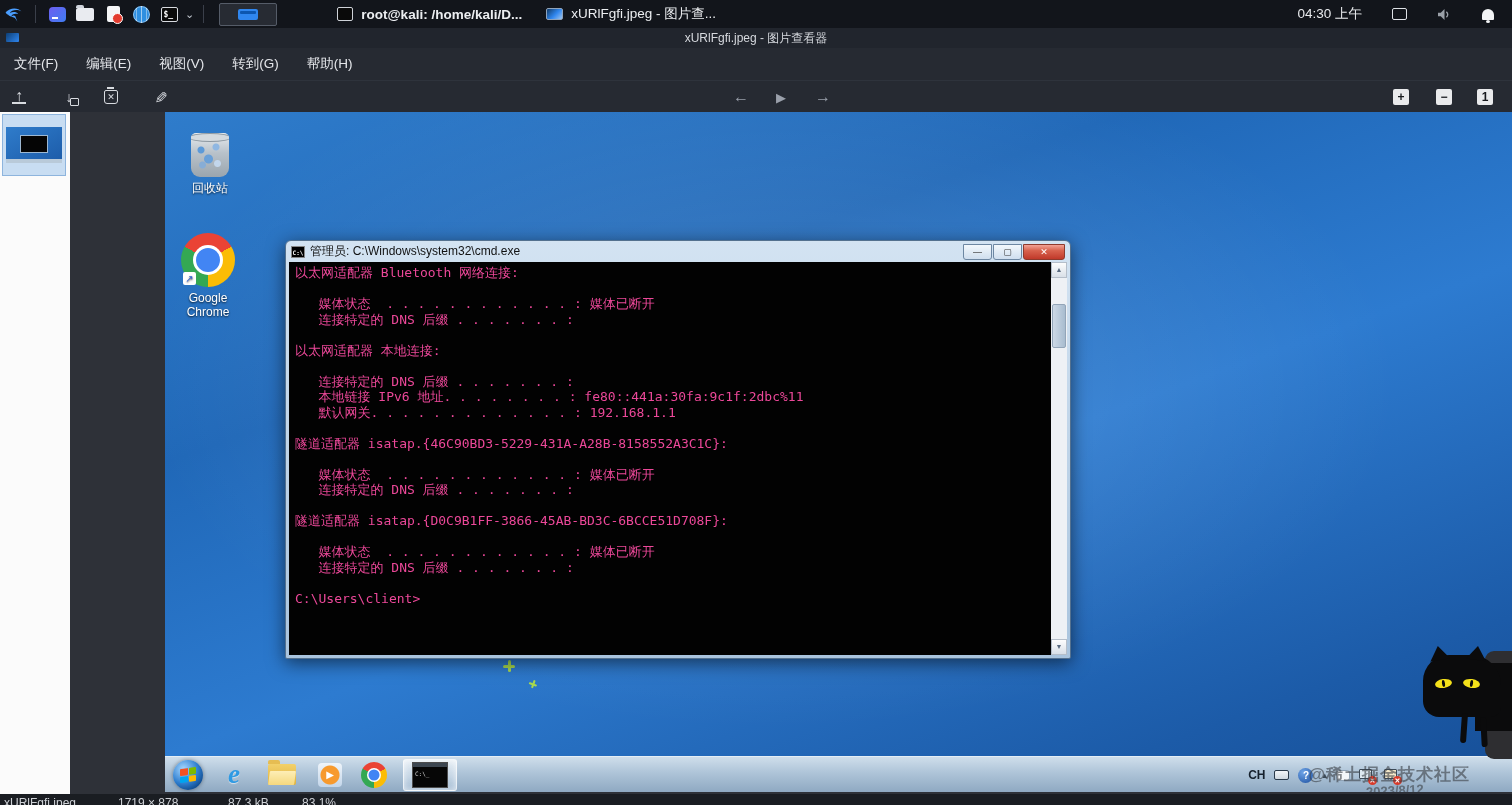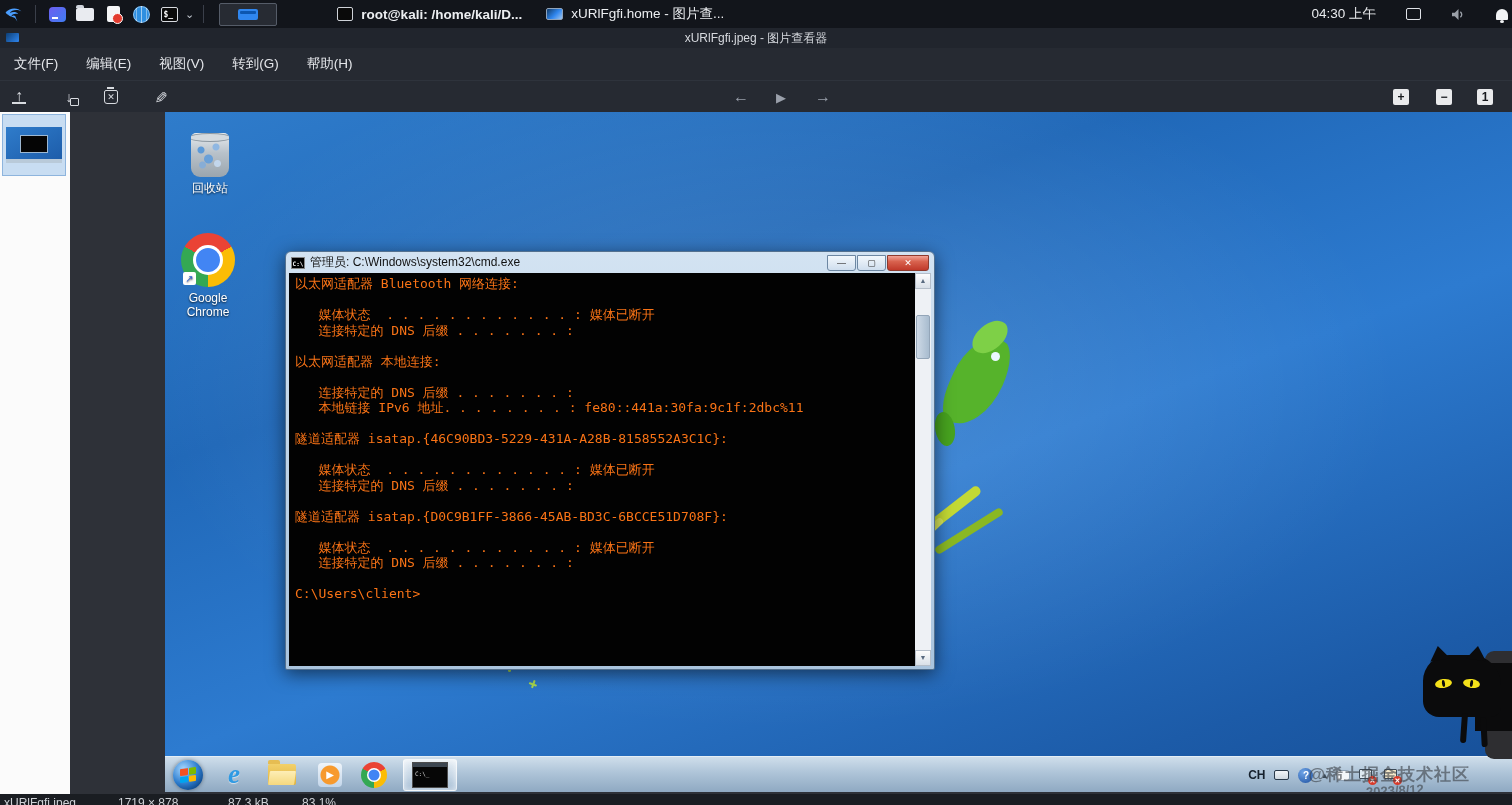--- a/index.html
+++ b/index.html
@@ -29,21 +29,21 @@
     color:#fff; font:bold 8px "DejaVu Sans Mono",monospace; display:flex; align-items:center; padding-left:2px; }
   .chev { color:#c3c8d0; font-size:11px; margin:0 2px; }
   .kp-preview-btn { width:58px; height:23px; border:1px solid #555c68; background:#272b33; border-radius:2px;
     display:flex; align-items:center; justify-content:center; margin-left:8px; }
   .kp-preview-btn .mini-win { width:20px; height:11px; border-radius:2px; background:#2f86ef; position:relative; }
   .kp-preview-btn .mini-win::before { content:""; position:absolute; top:2px; left:2px; right:2px; height:3px; background:#0c56b0; border-radius:1px; }
   .kp-task { display:flex; align-items:center; gap:8px; height:26px; padding:0 8px; font-size:13.5px; color:#eceef1; }
   .kp-task .t-ico { width:16px; height:14px; background:#0a0a0a; border:1px solid #cfd3d9; border-radius:2px; }
   .kp-task .img-ico { width:17px; height:12px; background:linear-gradient(135deg,#123b66,#2f86ef 55%,#9fc5ef);
     border:1px solid #8fa3bb; border-radius:2px; }
-  .kp-right { margin-left:auto; display:flex; align-items:center; gap:30px; padding-right:4px; font-size:13.5px; }
+  .kp-right { margin-left:auto; display:flex; align-items:center; gap:30px; padding-right:18px; font-size:13.5px; }
   .ws-glyph { width:15px; height:12px; border:1.6px solid #dfe2e7; border-radius:2px; }
   .bell-glyph { width:12px; height:11px; background:#f2f3f5; border-radius:6px 6px 1px 1px; position:relative; }
   .bell-glyph::after { content:""; position:absolute; left:4px; bottom:-3px; width:4px; height:3px; background:#f2f3f5; border-radius:50%; }
 
   
   .viewer-titlebar { position:absolute; left:0; top:28px; width:1512px; height:20px; background:#21252d;
     display:flex; align-items:center; justify-content:center; color:#d6d9de; font-size:12px; }
   .viewer-titleicon { position:absolute; left:6px; top:5px; width:13px; height:9px; border-radius:1px;
     background:linear-gradient(135deg,#0d3e74,#2f86ef); }
   .viewer-menubar { position:absolute; left:0; top:48px; width:1512px; height:32px; background:#262a32;
@@ -115,35 +115,35 @@
   .chrome-glyph { width:54px; height:54px; margin:0 auto 4px; border-radius:50%; position:relative;
     background:conic-gradient(from 60deg,#fbbc05 0 120deg,#34a853 120deg 240deg,#ea4335 240deg 360deg); }
   .chrome-glyph::before { content:""; position:absolute; left:50%; top:50%; width:30px; height:30px;
     transform:translate(-50%,-50%); border-radius:50%; background:#fff; }
   .chrome-glyph::after { content:""; position:absolute; left:50%; top:50%; width:24px; height:24px;
     transform:translate(-50%,-50%); border-radius:50%; background:#4285f4; }
   .shortcut-arrow { position:absolute; left:2px; bottom:2px; width:13px; height:13px; background:#fff;
     border-radius:2px; color:#2b5fd3; font-size:10px; line-height:13px; }
 
   
-  .cmd-window { position:absolute; left:120px; top:139px; width:650px; height:419px;
+  .cmd-window { position:absolute; left:120px; top:128px; width:786px; height:419px;
     background:linear-gradient(180deg,#d3e3f2,#a9c4de); border:1px solid #54718f; border-radius:6px 6px 2px 2px;
     box-shadow:0 4px 18px rgba(0,0,0,.55); }
   .cmd-titlebar { height:21px; display:flex; align-items:center; padding:0 5px; color:#111; font-size:12px; }
   .cmd-titleicon { width:14px; height:12px; background:#000; border:1px solid #888; margin-right:5px;
     color:#fff; font:bold 6px "DejaVu Sans Mono",monospace; text-align:center; line-height:11px; }
   .cmd-btns { margin-left:auto; display:flex; gap:1px; }
   .cmd-btn { width:29px; height:16px; border:1px solid #6d87a2; border-radius:0 0 3px 3px;
     background:linear-gradient(180deg,#f3f8fc,#cfdeee); font-size:9px; color:#333;
     display:flex; align-items:center; justify-content:center; }
   .cmd-btn.close { width:42px; background:linear-gradient(180deg,#f2a396,#d8624e 40%,#c0392a);
     color:#fff; font-weight:bold; border-color:#8e3a2d; }
   .cmd-console { position:absolute; left:3px; right:3px; top:21px; bottom:3px; background:#020202; overflow:hidden; }
   .console-text { position:absolute; left:6px; top:3px; right:22px;
-    font:13px/15.5px "DejaVu Sans Mono","Liberation Mono",monospace; color:#f97316; }
+    font:13px/15.5px "DejaVu Sans Mono","Liberation Mono",monospace; color:#ec4899; }
   .console-line { white-space:pre; min-height:15.5px; }
   .cmd-scrollbar { position:absolute; right:0; top:0; bottom:0; width:16px; background:#eef1f5; }
   .sb-arrow { position:absolute; left:0; width:16px; height:16px; background:linear-gradient(180deg,#fdfdfd,#d9e0e8);
     border:1px solid #b5bec9; color:#5a6b80; font-size:7px; text-align:center; line-height:14px; }
   .sb-thumb { position:absolute; left:1px; top:42px; width:14px; height:44px; border-radius:2px;
     background:linear-gradient(90deg,#cdd9e6,#a8bccf); border:1px solid #93a5b8; }
 
   
   .win-taskbar { position:absolute; left:0; top:644px; width:1347px; height:36px;
     background:linear-gradient(180deg,#cfdeeb 0%,#aec4d8 45%,#8fa9c2 100%);
@@ -243,21 +243,21 @@
   <div class="kp-sep"></div>
   <div class="kp-preview-btn">
     <div class="mini-win"></div>
   </div>
   <div class="kp-task" style="margin-left:52px;font-weight:bold;">
     <div class="t-ico"></div>
     <span>root@kali: /home/kali/D...</span>
   </div>
   <div class="kp-task" style="margin-left:8px;">
     <div class="img-ico"></div>
-    <span>xURlFgfi.home - 图片查...</span>
+    <span>xURlFgfi.jpeg - 图片查...</span>
   </div>
   <div class="kp-right">
     <span>04:30 上午</span>
     <div class="ws-glyph"></div>
     <svg width="15" height="13" viewBox="0 0 16 14">
       <path d="M1 5 H4 L8 1 V13 L4 9 H1 Z" fill="#9aa0a8"></path>
         <path d="M10 4 C12 6 12 8 10 10" stroke="#9aa0a8" stroke-width="1.4" fill="none"></path>
     </svg>
     <div class="bell-glyph"></div>
   </div>
@@ -357,20 +357,21 @@
       <div class="console-text">
           <div class="console-line">以太网适配器 Bluetooth 网络连接:</div>
           <div class="console-line"></div>
           <div class="console-line">   媒体状态  . . . . . . . . . . . . : 媒体已断开</div>
           <div class="console-line">   连接特定的 DNS 后缀 . . . . . . . :</div>
           <div class="console-line"></div>
           <div class="console-line">以太网适配器 本地连接:</div>
           <div class="console-line"></div>
           <div class="console-line">   连接特定的 DNS 后缀 . . . . . . . :</div>
           <div class="console-line">   本地链接 IPv6 地址. . . . . . . . : fe80::441a:30fa:9c1f:2dbc%11</div>
+          <div class="console-line">   默认网关. . . . . . . . . . . . . : 192.168.1.1</div>
           <div class="console-line"></div>
           <div class="console-line">隧道适配器 isatap.{46C90BD3-5229-431A-A28B-8158552A3C1C}:</div>
           <div class="console-line"></div>
           <div class="console-line">   媒体状态  . . . . . . . . . . . . : 媒体已断开</div>
           <div class="console-line">   连接特定的 DNS 后缀 . . . . . . . :</div>
           <div class="console-line"></div>
           <div class="console-line">隧道适配器 isatap.{D0C9B1FF-3866-45AB-BD3C-6BCCE51D708F}:</div>
           <div class="console-line"></div>
           <div class="console-line">   媒体状态  . . . . . . . . . . . . : 媒体已断开</div>
           <div class="console-line">   连接特定的 DNS 后缀 . . . . . . . :</div>

